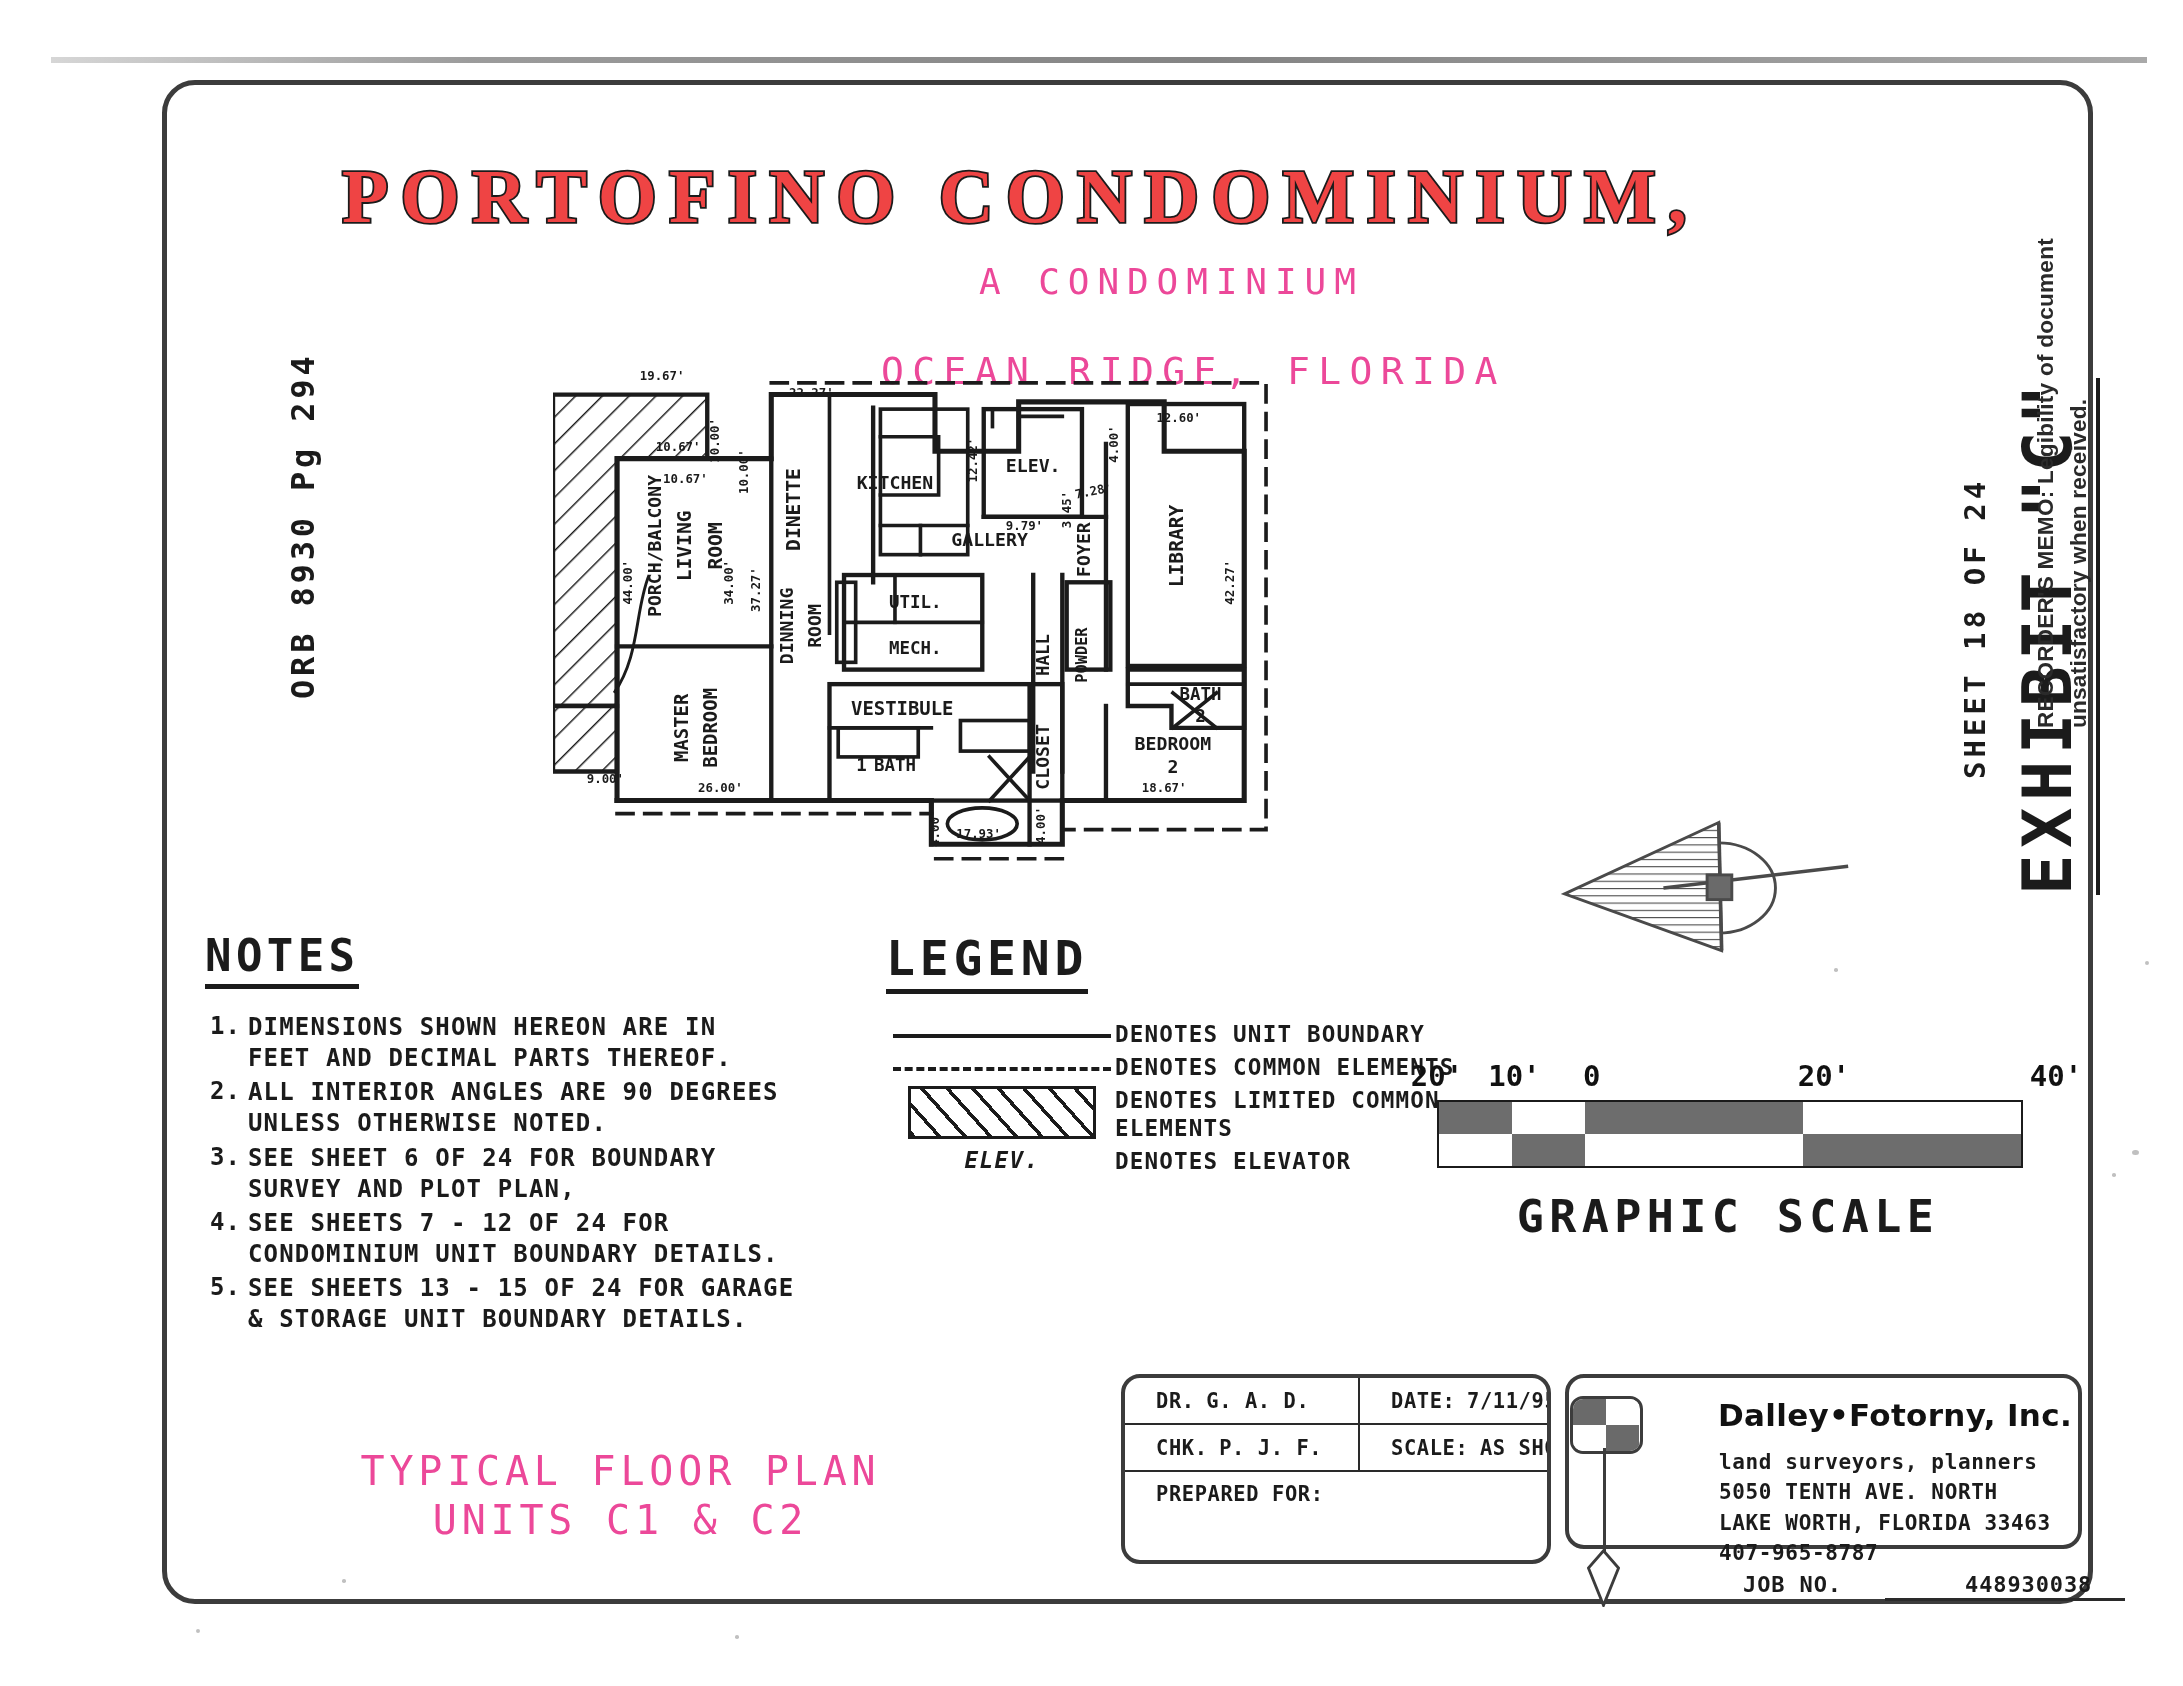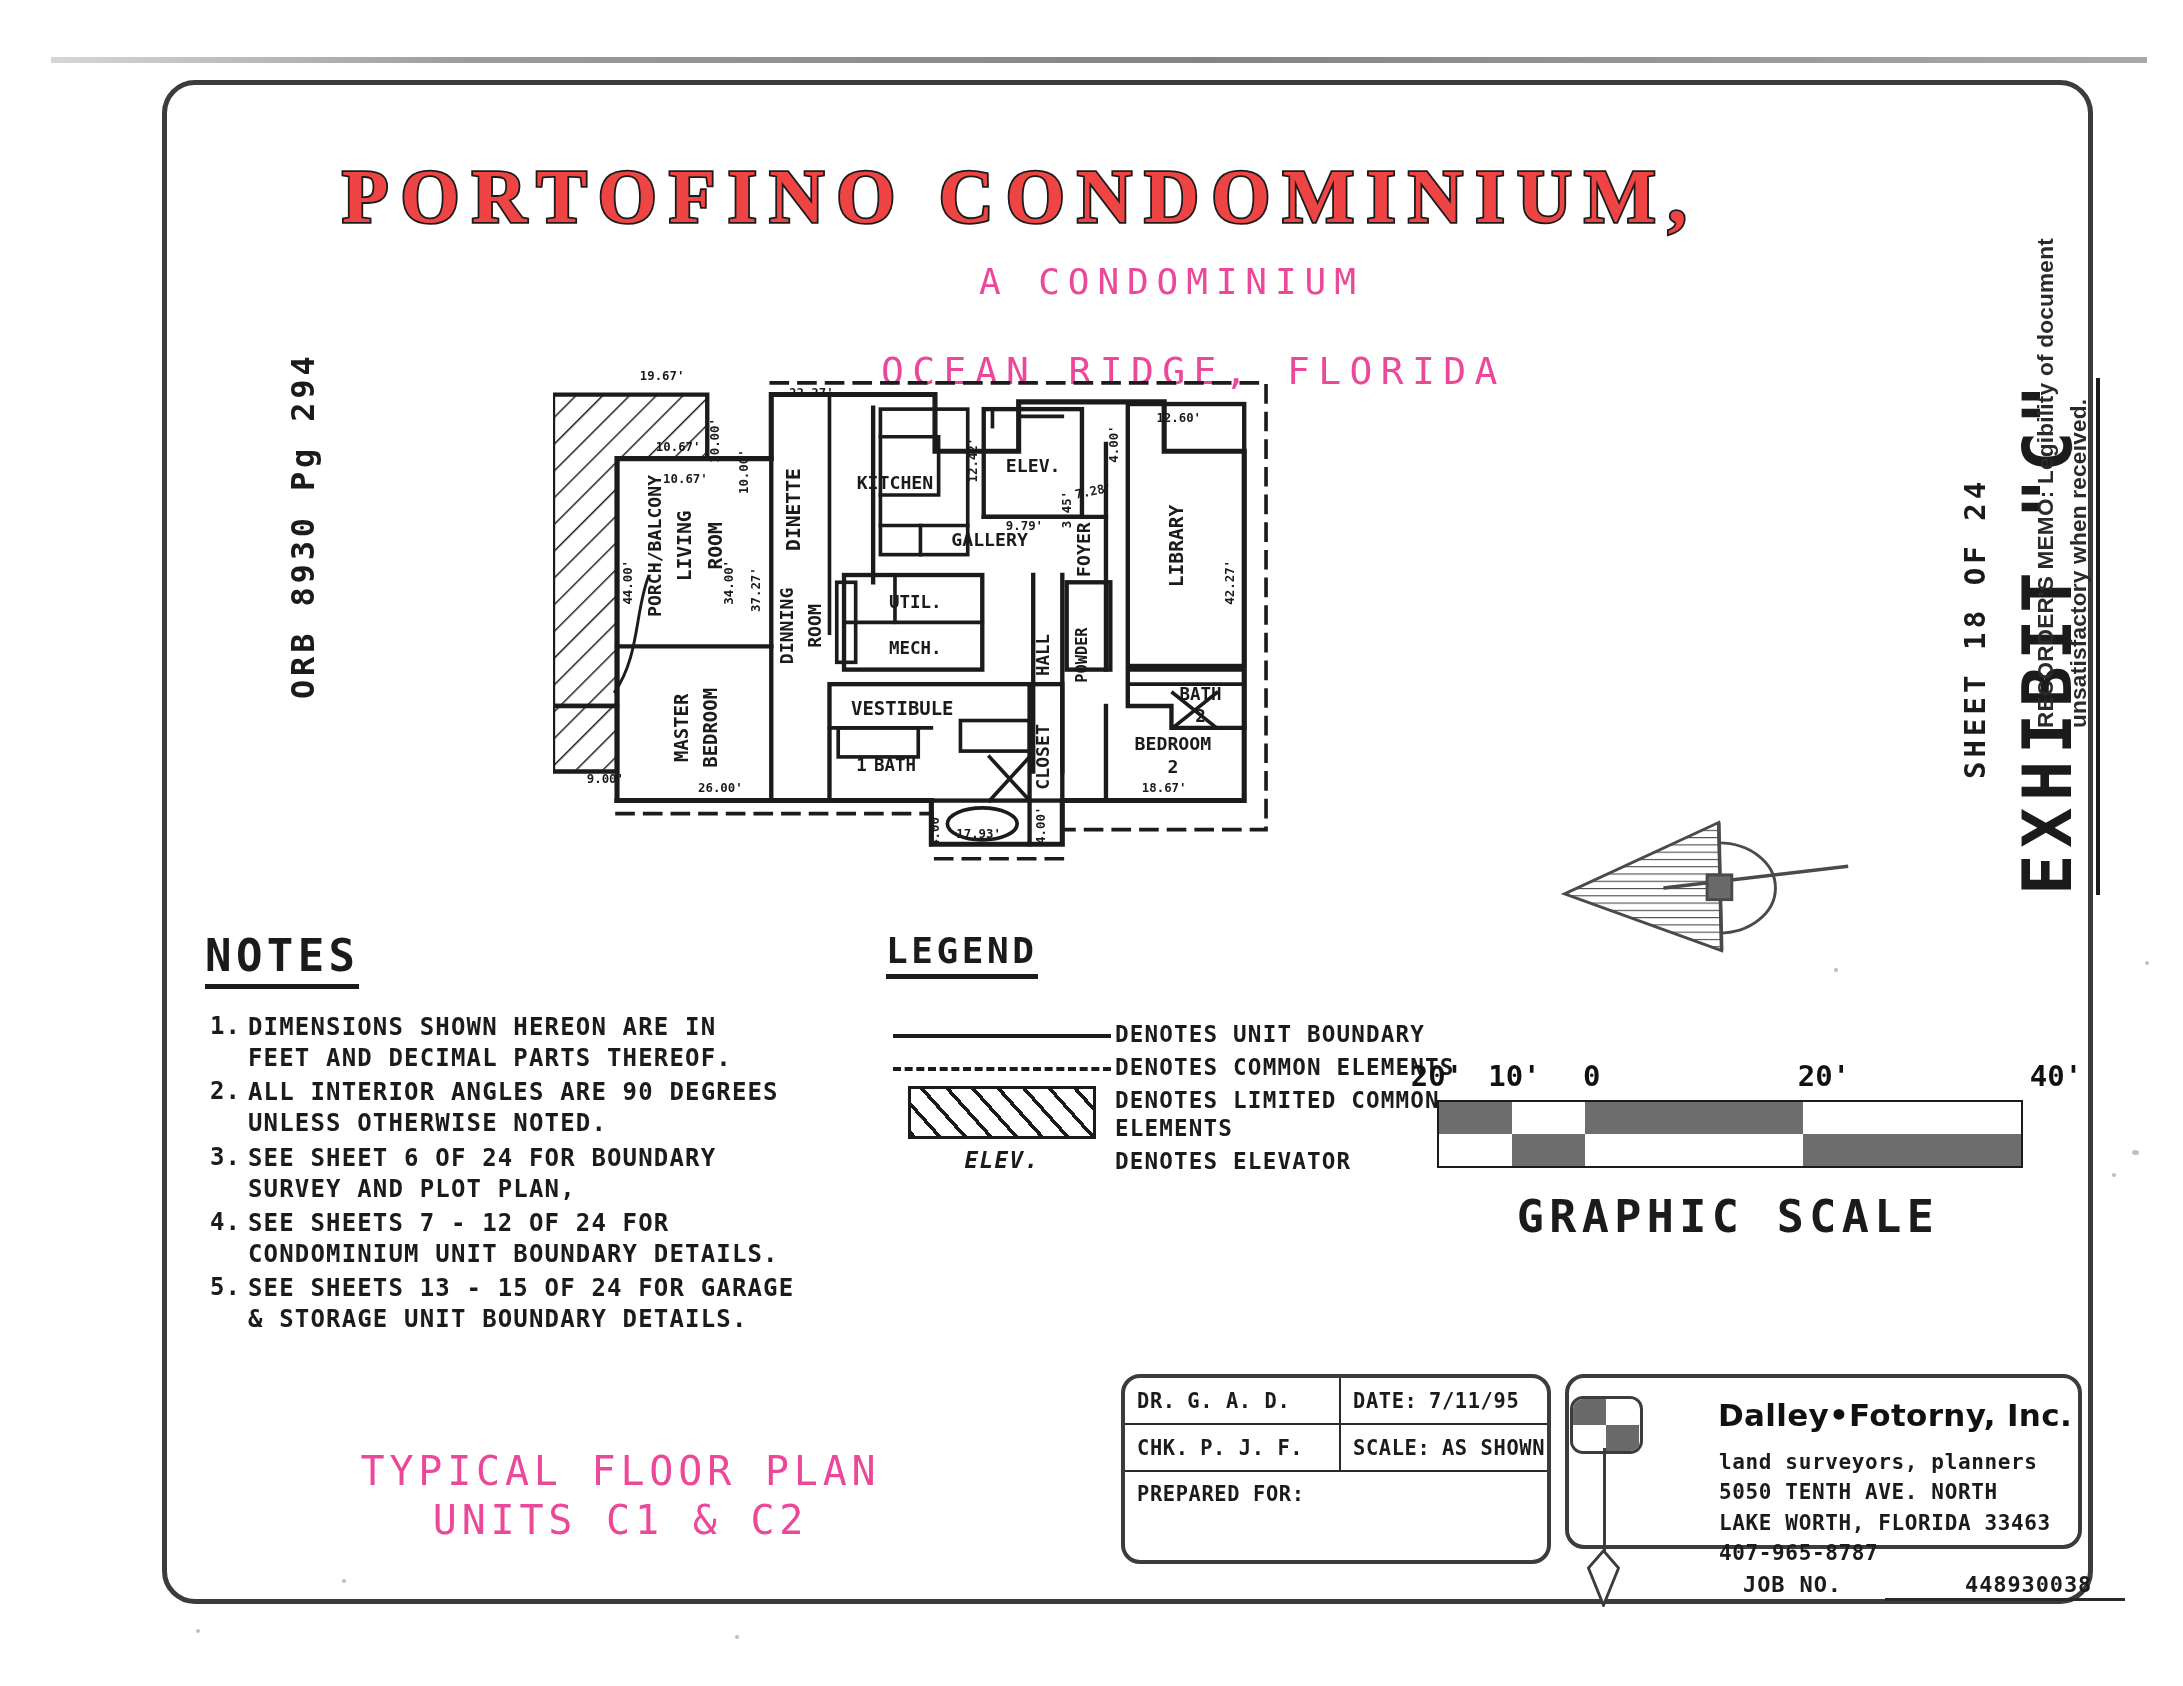--- a/index.html
+++ b/index.html
@@ -75,21 +75,21 @@
   
   #notes-head{left:205px;top:930px;font-size:44px;letter-spacing:.10em;
     border-bottom:5.8px solid #1b1b1b;padding-bottom:2.9px;}
   #notes-list{left:210px;top:1012px;width:553px;}
   .note-row{display:flex;margin-bottom:2.9px;}
   .note-num{width:38px;flex:0 0 38px;font-size:24px;}
   .note-body{font-size:24px;line-height:1.30;}
   .note-body .ln{display:block;white-space:nowrap;}
 
   
-  #legend-head{left:886px;top:930px;font-size:36px;letter-spacing:.10em;
+  #legend-head{left:886px;top:930px;font-size:48px;letter-spacing:.10em;
     border-bottom:5.8px solid #1b1b1b;padding-bottom:2.9px;}
   #legend-rows{left:889px;top:1019px;width:575px;}
   .leg-row{display:flex;align-items:flex-start;margin-bottom:4.4px;}
   .leg-sym{width:226px;flex:0 0 226px;display:flex;align-items:center;justify-content:center;}
   .leg-txt{font-size:22.6px;line-height:1.22;padding-top:1.5px;}
   .leg-txt .ln{display:block;white-space:nowrap;}
   .sym-solid{width:218px;height:0;border-top:4.4px solid #1b1b1b;margin-top:14.6px;}
   .sym-dash{width:218px;height:0;border-top:4.4px dashed #1b1b1b;margin-top:14.6px;}
   .sym-hatch{width:182px;height:47px;border:3.6px solid #1b1b1b;
     background:repeating-linear-gradient(48deg,#1b1b1b 0 3.6px,#ffffff 3.6px 19px);}
@@ -109,21 +109,21 @@
   #plan-title{left:344px;top:1447px;width:553px;text-align:center;font-size:40px;line-height:1.22;letter-spacing:.12em;}
   #plan-title .ln{display:block;white-space:nowrap;}
 
   
   #titleblock{
     position:absolute;left:1121px;top:1374px;width:422px;height:182px;
     border:4.4px solid #3c3c3c;border-radius:19px;background:#fff;overflow:hidden;
   }
   #titleblock .tb-row{display:flex;height:45px;border-bottom:2.2px solid #2a2a2a;}
   #titleblock .tb-row.last{border-bottom:none;height:74px;}
-  #titleblock .tb-cell{display:flex;align-items:center;padding-left:12px;font-size:20.4px;letter-spacing:.03em;}
+  #titleblock .tb-cell{display:flex;align-items:center;padding-left:31px;font-size:20.4px;letter-spacing:.03em;}
   #titleblock .tb-cell.left{width:202px;flex:0 0 202px;border-right:2.2px solid #2a2a2a;}
   #titleblock .tb-cell.right{flex:1;}
   #titleblock .tb-cell.full{width:100%;align-items:flex-start;padding-top:10.2px;}
   .tb-key{margin-right:11.6px;}
 
   
   #surveyor-block{
     position:absolute;left:1565px;top:1374px;width:509px;height:167px;
     border:4.4px solid #3c3c3c;border-radius:19px;background:#fff;
   }

